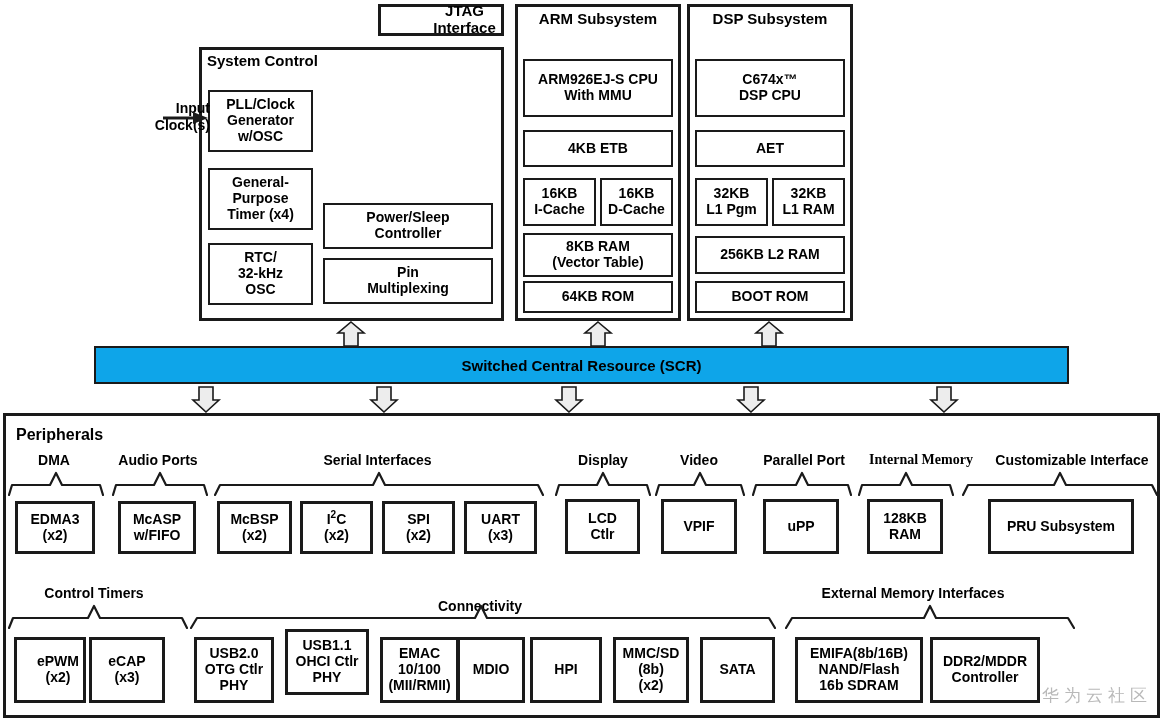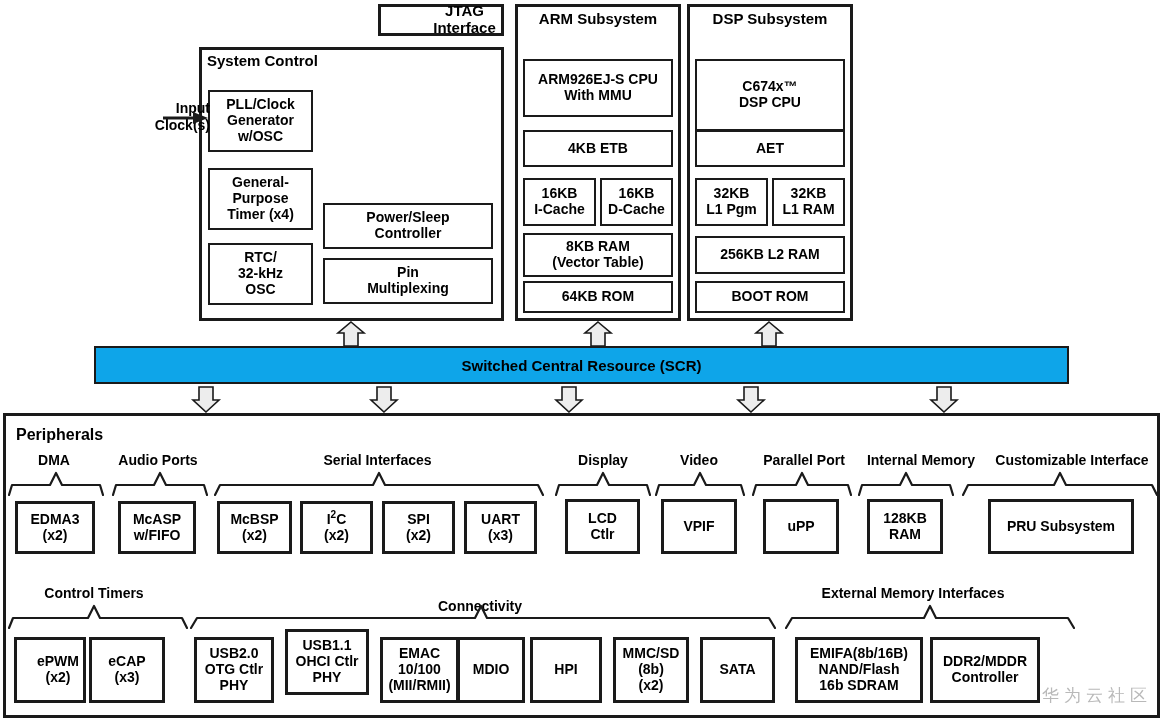--- a/index.html
+++ b/index.html
@@ -152,21 +152,21 @@
     <span>8KB RAM
 (Vector Table)</span>
   </div>
   <div class="bx thin" style="left:523px;top:281px;width:150px;height:32px;font-size:14px;">
     <span>64KB ROM</span>
   </div>
 
   <div class="outer" style="left:687px;top:4px;width:166px;height:317px;"></div>
   <div class="grouptitle" style="left:687px;top:10px;width:166px;font-size:15px;">DSP Subsystem</div>
 
-  <div class="bx thin" style="left:695px;top:59px;width:150px;height:72px;font-size:14px;">
+  <div class="bx thin" style="left:695px;top:59px;width:150px;height:58px;font-size:14px;">
     <span>C674x™
 DSP CPU</span>
   </div>
   <div class="bx thin" style="left:695px;top:130px;width:150px;height:37px;font-size:14px;">
     <span>AET</span>
   </div>
   <div class="bx thin" style="left:695px;top:178px;width:73px;height:48px;font-size:14px;">
     <span>32KB
 L1 Pgm</span>
   </div>
@@ -229,21 +229,21 @@
 
   <div class="outer" style="left:3px;top:413px;width:1157px;height:305px;"></div>
   <div class="grouptitle" style="left:16px;top:426px;width:220px;font-size:16px;text-align:left;">Peripherals</div>
 
   <div class="grouptitle" style="left:14px;top:452px;width:80px;font-size:14px;">DMA</div>
   <div class="grouptitle" style="left:104px;top:452px;width:108px;font-size:14px;">Audio Ports</div>
   <div class="grouptitle" style="left:215px;top:452px;width:325px;font-size:14px;">Serial Interfaces</div>
   <div class="grouptitle" style="left:560px;top:452px;width:86px;font-size:14px;">Display</div>
   <div class="grouptitle" style="left:658px;top:452px;width:82px;font-size:14px;">Video</div>
   <div class="grouptitle" style="left:750px;top:452px;width:108px;font-size:14px;">Parallel Port</div>
-  <div class="grouptitle" style="left:856px;top:452px;width:130px;font-size:14px;">Internal Memory</div>
+  <div class="grouptitle" style="left:856px;top:452px;width:130px;font-size:14px;font-family:Liberation Serif, serif;">Internal Memory</div>
   <div class="grouptitle" style="left:982px;top:452px;width:180px;font-size:14px;">Customizable Interface</div>
 
   <div class="brace" style="left:8px;top:470px;width:96px;height:26px;">
     <svg width="96" height="26" viewBox="0 0 96 26" preserveAspectRatio="none">
       <path d="M1,25 L4,15 L42,15 L48,3 L54,15 L92,15 L95,25" fill="none" stroke="#1a1a1a" stroke-width="2.2" stroke-linejoin="round" stroke-linecap="round"></path>
     </svg>
   </div>
   <div class="brace" style="left:112px;top:470px;width:96px;height:26px;">
     <svg width="96" height="26" viewBox="0 0 96 26" preserveAspectRatio="none">
       <path d="M1,25 L4,15 L42,15 L48,3 L54,15 L92,15 L95,25" fill="none" stroke="#1a1a1a" stroke-width="2.2" stroke-linejoin="round" stroke-linecap="round"></path>

